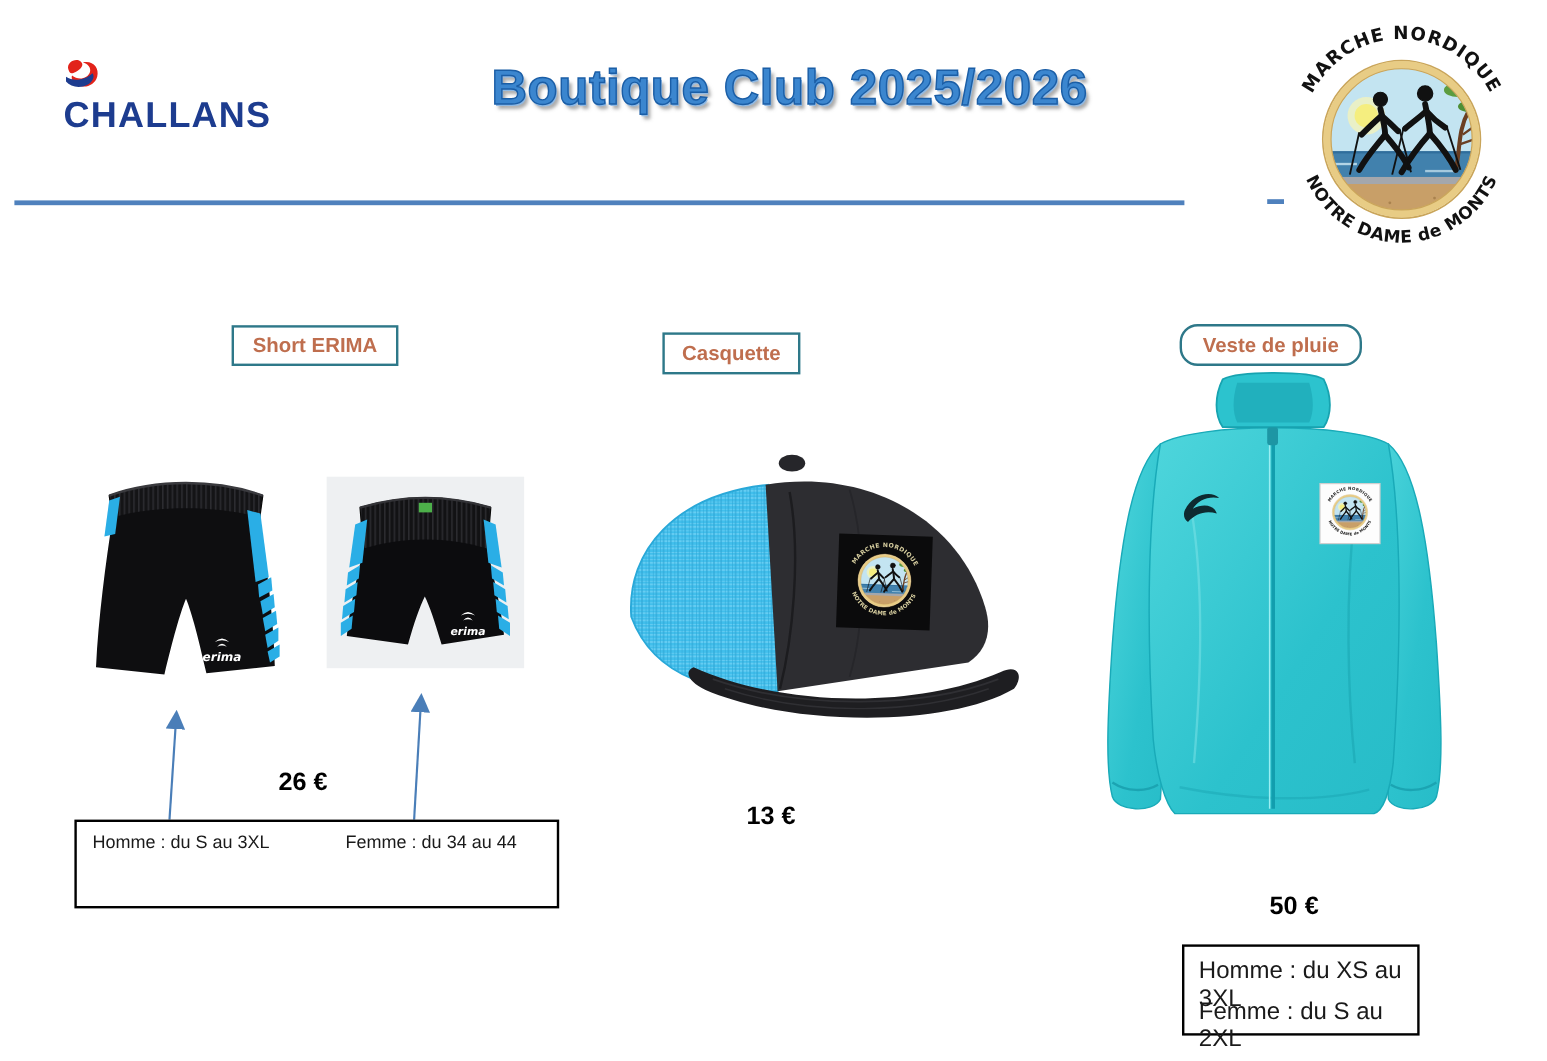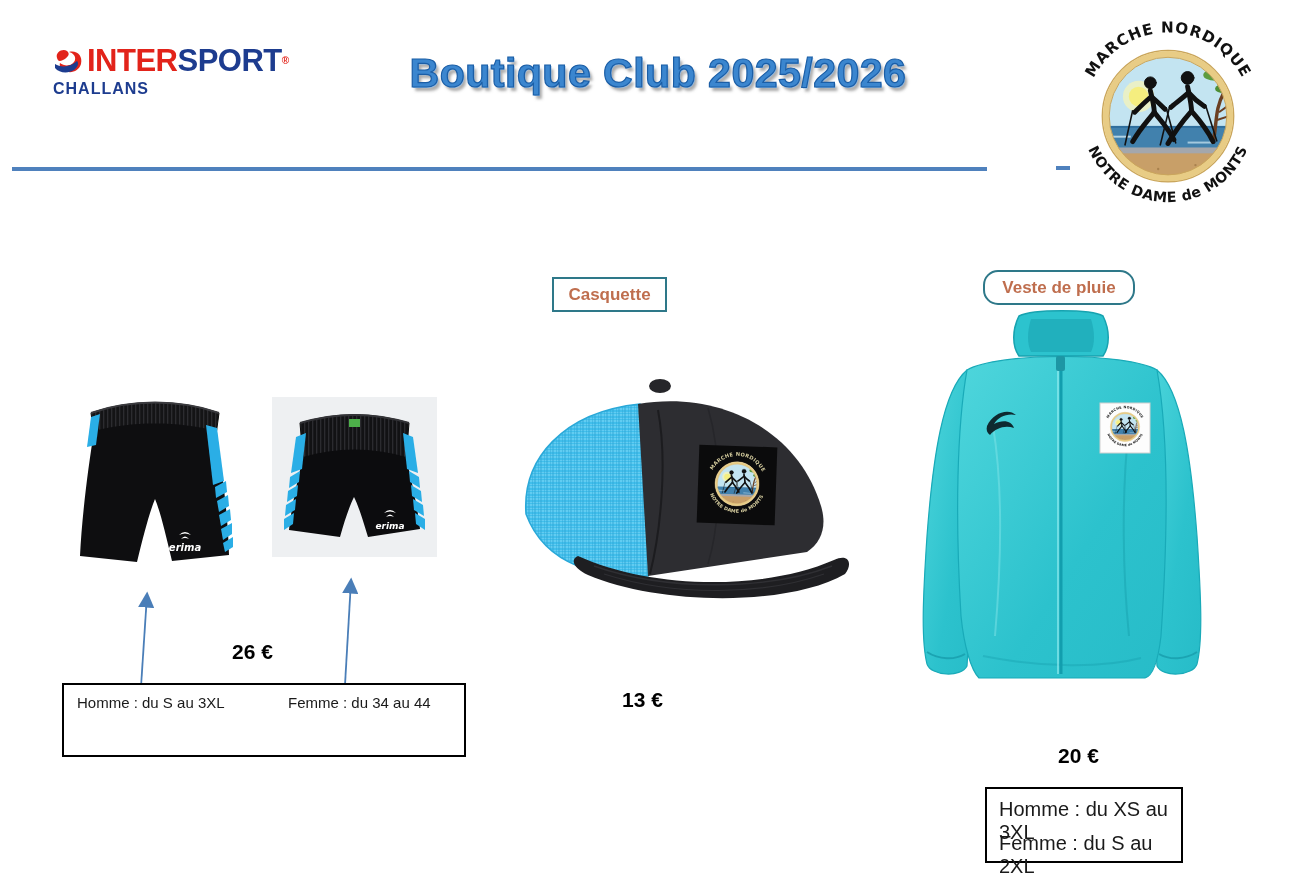--- a/index.html
+++ b/index.html
@@ -7,21 +7,21 @@
         font-family:"Liberation Sans",sans-serif;color:#000;}
 
   
   .brand{position:absolute;left:53px;top:46px;}
   .brand-row{display:flex;align-items:flex-start;}
   .brand-icon{width:30px;height:30px;margin-right:4px;margin-top:2px;}
   .brand-word{font-size:31px;font-weight:bold;letter-spacing:-.5px;line-height:30px;white-space:nowrap;}
   .brand-word .p1{color:#e2231a;}
   .brand-word .p2{color:#1d3c8f;}
   .brand-reg{font-size:10px;color:#e2231a;vertical-align:top;}
-  .brand-city{font-size:16px;font-weight:bold;color:#1d3c8f;letter-spacing:1px;margin-top:2px;}
+  .brand-city{font-size:30px;font-weight:bold;color:#1d3c8f;letter-spacing:1px;margin-top:2px;}
 
   .main-title{position:absolute;left:398px;top:50px;width:520px;text-align:center;
     font-size:41px;font-weight:bold;color:#3b86cf;-webkit-text-stroke:1.2px #1b5ea6;
     letter-spacing:.5px;
     text-shadow:1px 1px 0 #8fb9e4, 3px 4px 3px rgba(100,100,100,.55);}
 
   .accent-line{position:absolute;left:12px;top:167px;width:975px;height:4px;background:#4F81BD;}
   .accent-line2{position:absolute;left:1056px;top:166px;width:26px;height:4px;background:#4F81BD;}
 
   .club-logo-big{position:absolute;left:1070px;top:18px;width:196px;height:206px;color:#111;background:#fff;}
@@ -35,21 +35,21 @@
 
   
   .img-short-m{position:absolute;left:75px;top:383px;width:160px;height:196px;}
   .img-short-f{position:absolute;left:272px;top:397px;width:165px;height:160px;}
   .img-cap{position:absolute;left:508px;top:364px;width:348px;height:252px;}
   .img-jacket{position:absolute;left:903px;top:306px;width:318px;height:410px;}
 
   
   .price{position:absolute;font-size:21px;font-weight:bold;color:#000;}
   .price-short{left:232px;top:640px;}
-  .price-cap{left:622px;top:669px;margin-top:19px;}
+  .price-cap{left:622px;top:669px;}
   .price-jacket{left:1058px;top:744px;}
 
   
   .size-box{position:absolute;border:2px solid #000;background:#fff;font-size:15px;color:#1a1a1a;}
   .size-box-short{left:62px;top:683px;width:400px;height:70px;}
   .size-box-short .h{position:absolute;left:13px;top:9px;}
   .size-box-short .f{position:absolute;left:224px;top:9px;}
   .size-box-jacket{left:985px;top:787px;width:194px;height:72px;font-size:20px;}
   .size-box-jacket .h{position:absolute;left:12px;top:9px;}
   .size-box-jacket .f{position:absolute;left:12px;top:43px;}
@@ -127,35 +127,37 @@
     </defs>
   </svg>
 
   <div class="brand">
     <div class="brand-row">
       <svg class="brand-icon" viewBox="0 0 30 30">
         <path d="M4,10 C2,4 10,0 14,3 C18,6 14,10 10,12 C6,14 5,13 4,10 Z" fill="#e2231a"></path>
         <path d="M16,4 C24,2 30,8 28,16 C26,23 18,26 12,23 C8,21 6,18 7,15 C12,19 20,18 22,12 C23,8 20,5 16,4 Z" fill="#e2231a"></path>
         <path d="M2,16 C8,20 18,19 24,13 C26,15 25,19 21,22 C15,26 6,25 2,20 Z" fill="#1d3c8f"></path>
       </svg>
-      <div class="brand-word"><span class="p1">INTER</span><span class="p2">SPORT</span><span class="brand-reg">®</span></div>
     </div>
     <div class="brand-city">CHALLANS</div>
   </div>
 
   <div class="main-title">Boutique Club 2025/2026</div>
 
   <div class="accent-line"></div>
   <div class="accent-line2"></div>
 
   <svg class="club-logo-big" viewBox="0 0 200 210">
     <rect x="0" y="0" width="200" height="210" fill="#ffffff"></rect>
     <use href="#club-logo" x="0" y="0" width="200" height="210"></use>
   </svg>
 
+  <div class="label-box label-short">
+      <span>Short ERIMA</span>
+    </div>
   <div class="label-box label-cap">
       <span>Casquette</span>
     </div>
   <div class="label-box label-jacket">
       <span>Veste de pluie</span>
     </div>
 
   <svg class="img-short-m" viewBox="0 0 160 196">
     <defs>
       <pattern id="ribM" width="4" height="10" patternUnits="userSpaceOnUse">
@@ -265,21 +267,21 @@
     <g>
       <rect x="197" y="97" width="50" height="50" fill="#fdfdfd" stroke="#cfcfcf" stroke-width="1"></rect>
       <svg x="200" y="99" width="44" height="46" viewBox="0 0 200 210" style="color:#222">
         <use href="#club-logo"></use>
       </svg>
     </g>
   </svg>
 
   <div class="price price-short">26 €</div>
   <div class="price price-cap">13 €</div>
-  <div class="price price-jacket">20 €</div>
+  <div class="price price-jacket">50 €</div>
 
   <svg class="arrows" viewBox="0 0 320 145">
     <defs>
       <marker id="ah" markerWidth="9" markerHeight="9" refX="7" refY="4.5" orient="auto">
         <path d="M0,0 L9,4.5 L0,9 Z" fill="#4a7eb8"></path>
       </marker>
     </defs>
     <line x1="80" y1="137" x2="87" y2="30" stroke="#4a7eb8" stroke-width="1.8" marker-end="url(#ah)"></line>
     <line x1="284" y1="137" x2="291" y2="16" stroke="#4a7eb8" stroke-width="1.8" marker-end="url(#ah)"></line>
   </svg>

